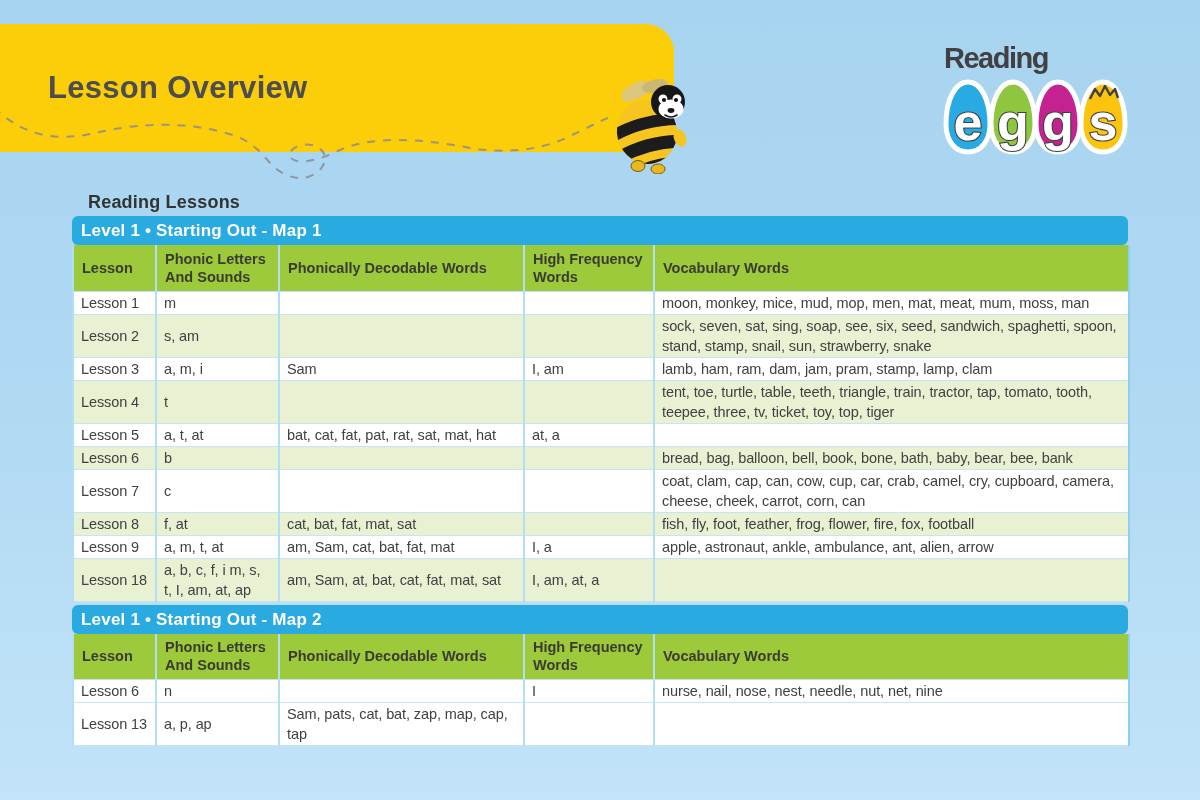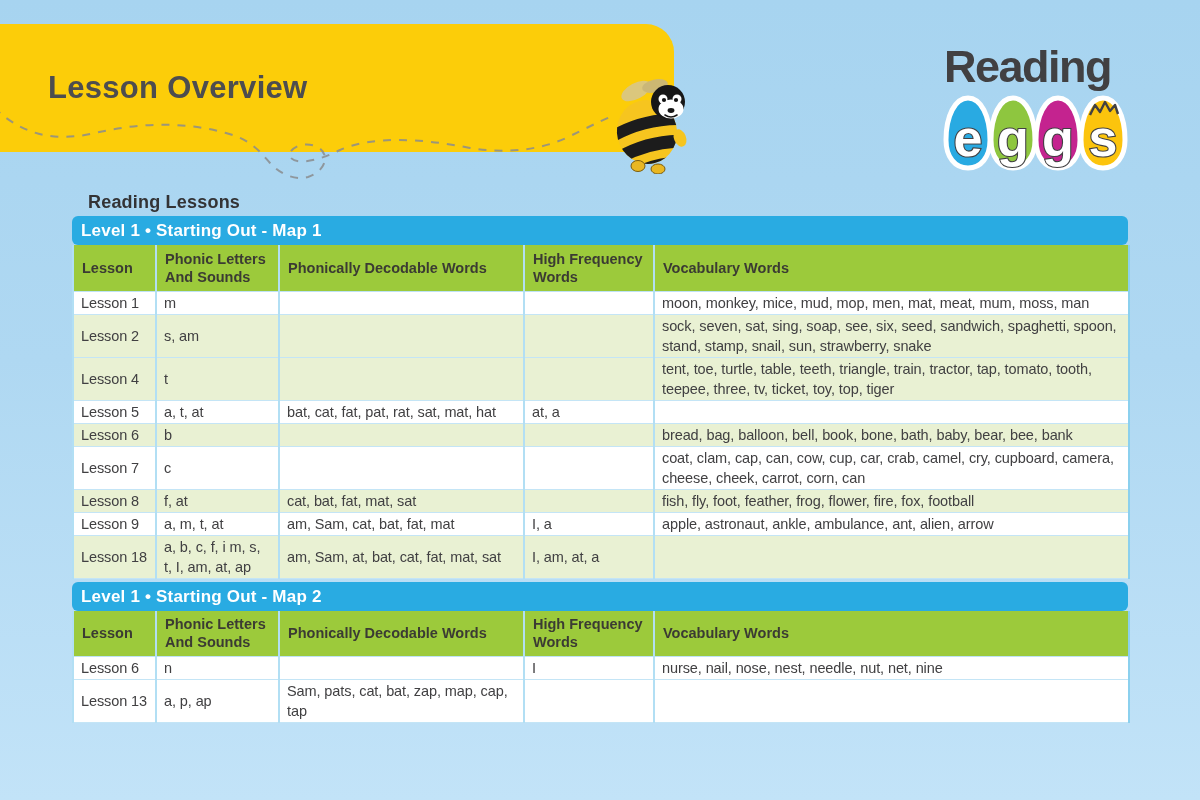--- a/index.html
+++ b/index.html
@@ -19,21 +19,21 @@
   }
   .banner .title {
     margin: 0; position: absolute; left: 48px; top: 46px;
     font-size: 31px; font-weight: bold; color: #4d4d4f; letter-spacing: .3px;
   }
   .flight-path { position: absolute; left: 0; top: 0; width: 1200px; height: 800px; pointer-events: none; }
   .bee { position: absolute; left: 610px; top: 74px; width: 86px; height: 100px; }
   
   .logo { position: absolute; left: 944px; top: 44px; width: 190px; }
   .logo-text {
-    font-size: 45px; font-weight: bold; color: #414042;
+    font-size: 29px; font-weight: bold; color: #414042;
     letter-spacing: -1.5px; line-height: 1; white-space: nowrap;
   }
   .eggs-svg { display: block; margin-top: 5px; width: 184px; height: 90px; overflow: visible; }
   .eggs-svg text {
     font-family: "Liberation Sans", sans-serif; font-weight: bold; font-size: 52px;
     fill: #ffffff; stroke: #414042; stroke-width: 2.2px; paint-order: stroke fill;
     text-anchor: middle;
   }
   
   .lessons-heading {
@@ -158,20 +158,27 @@
               <td></td>
               <td>moon, monkey, mice, mud, mop, men, mat, meat, mum, moss, man</td>
             </tr>
             <tr class="alt">
               <td>Lesson 2</td>
               <td>s, am</td>
               <td></td>
               <td></td>
               <td>sock, seven, sat, sing, soap, see, six, seed, sandwich, spaghetti, spoon, stand, stamp, snail, sun, strawberry, snake</td>
             </tr>
+            <tr>
+              <td>Lesson 3</td>
+              <td>a, m, i</td>
+              <td>Sam</td>
+              <td>I, am</td>
+              <td>lamb, ham, ram, dam, jam, pram, stamp, lamp, clam</td>
+            </tr>
             <tr class="alt">
               <td>Lesson 4</td>
               <td>t</td>
               <td></td>
               <td></td>
               <td>tent, toe, turtle, table, teeth, triangle, train, tractor, tap, tomato, tooth, teepee, three, tv, ticket, toy, top, tiger</td>
             </tr>
             <tr>
               <td>Lesson 5</td>
               <td>a, t, at</td>

